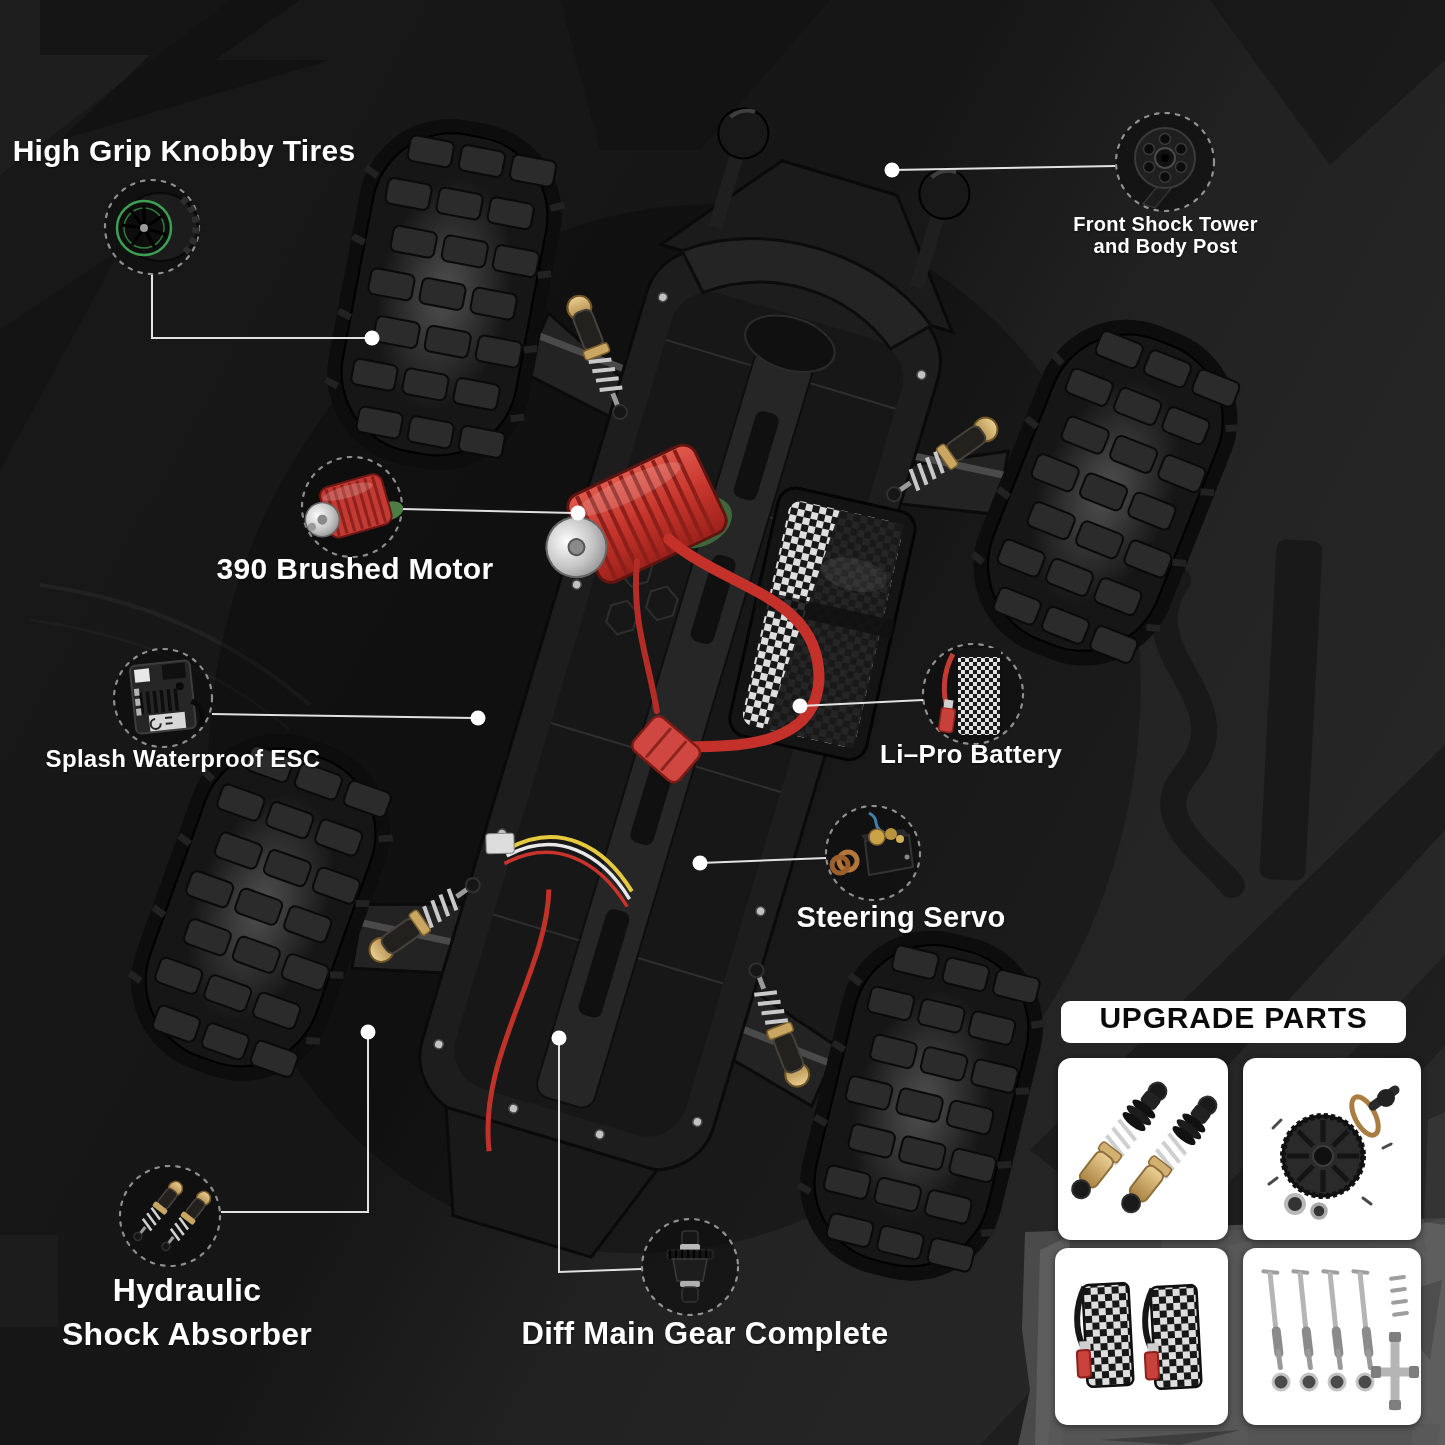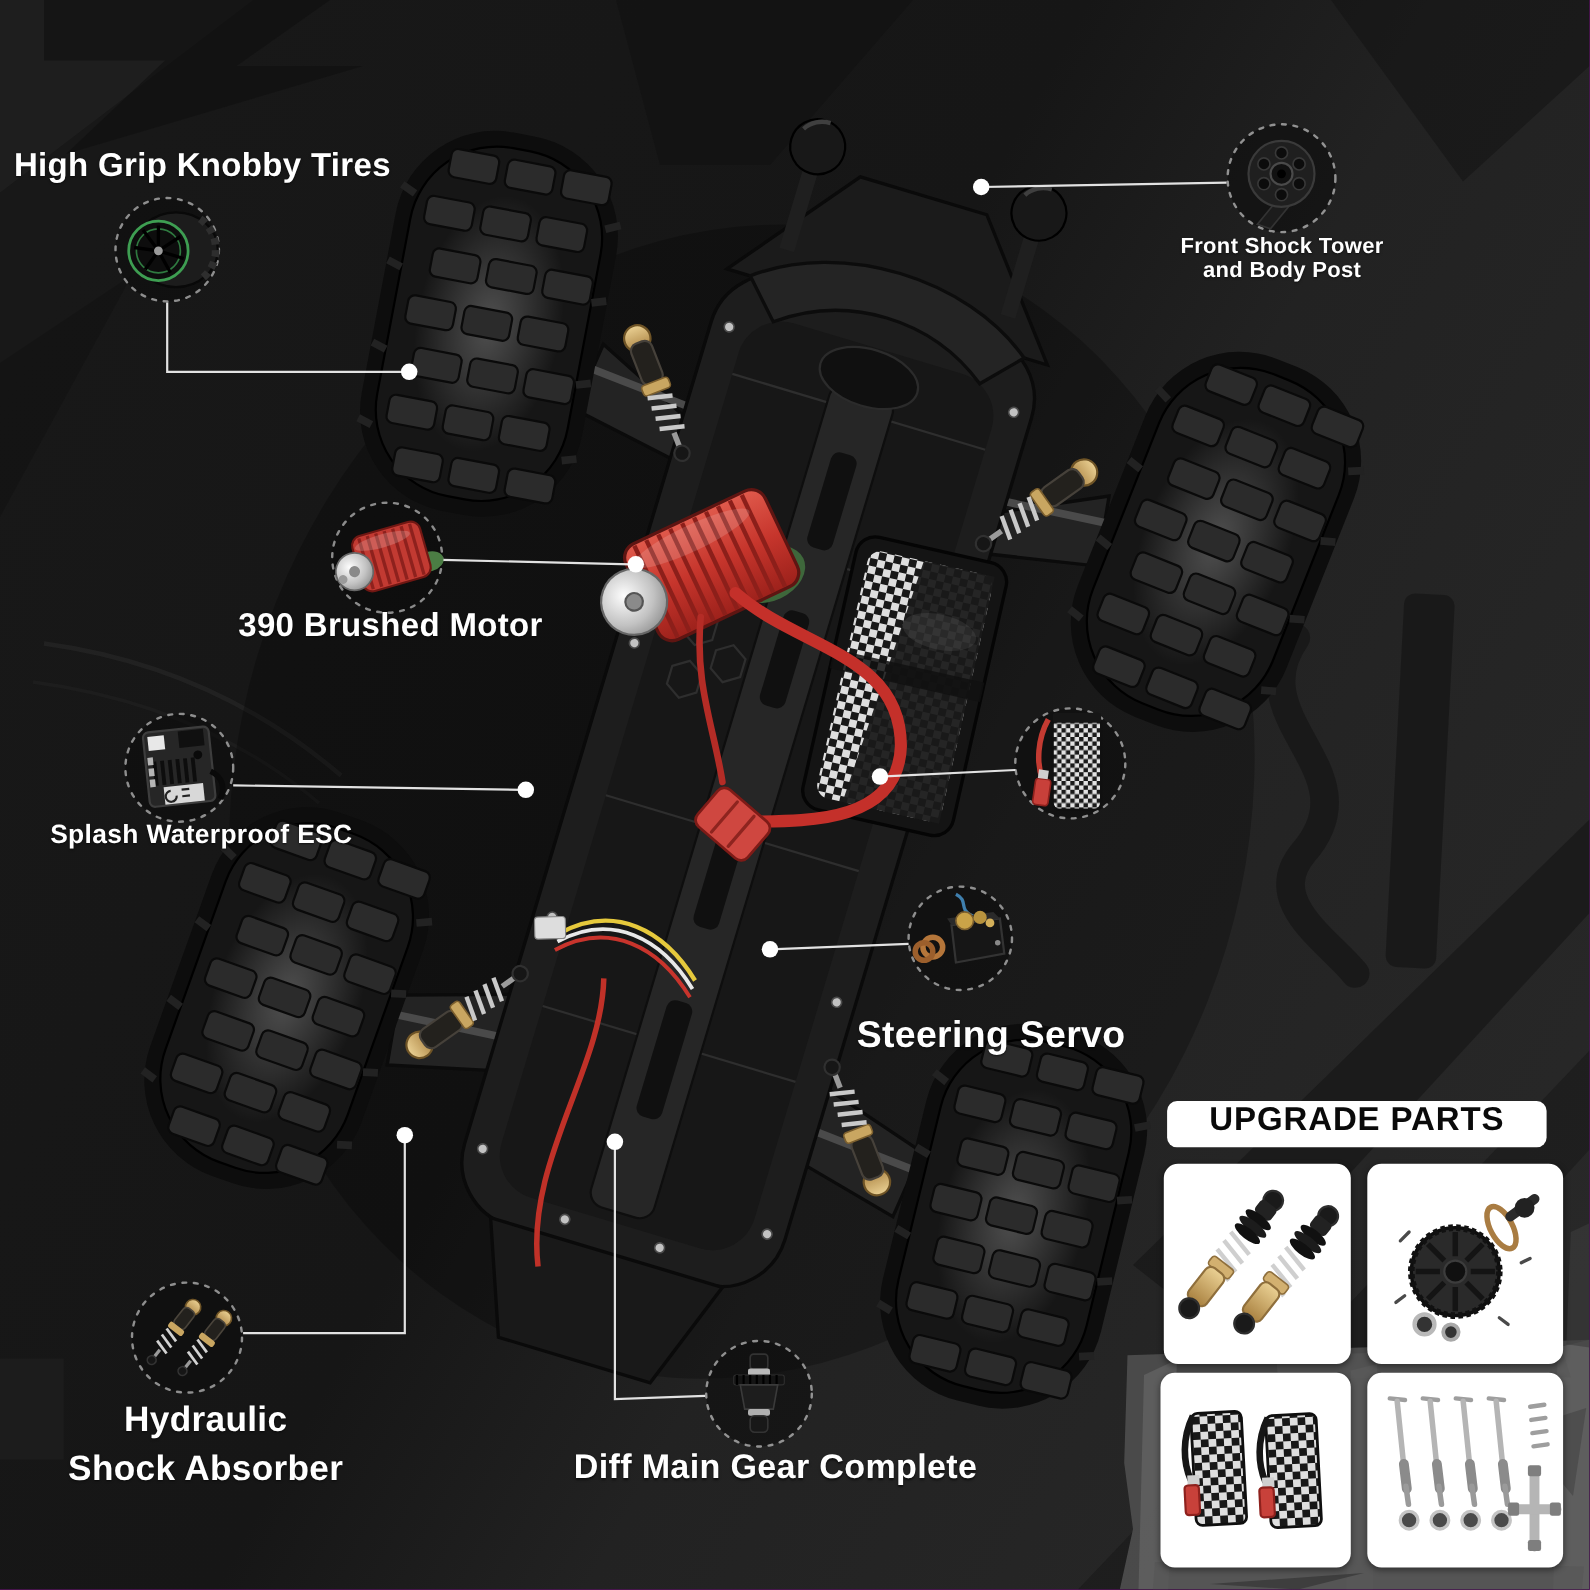--- a/index.html
+++ b/index.html
@@ -1,32 +1,32 @@
 <!DOCTYPE html>
 <html><head>
 <meta charset="utf-8">
 <style>
   html,body{margin:0;padding:0;background:#0c0c0c;}
   .stage{
     position:relative;width:1445px;height:1445px;overflow:hidden;
-    background:#a21caf;
+    background:#701a75;
     font-family:"Liberation Sans",sans-serif;
   }
   .stage svg.base{position:absolute;left:0;top:0;}
   .label{
     position:absolute;color:#fff;font-weight:700;text-align:center;
     letter-spacing:.3px;line-height:1.15;
     text-shadow:0 1px 2px rgba(0,0,0,.6);
   }
   .lbl-tires{left:8px;top:134px;width:352px;font-size:30px;}
   .lbl-tower{left:1008px;top:214px;width:315px;font-size:20px;line-height:1.08;}
   .lbl-motor{left:175px;top:552px;width:360px;font-size:30px;}
   .lbl-esc{left:2px;top:745px;width:362px;font-size:24px;}
   .lbl-battery{left:818px;top:740px;width:306px;font-size:26px;line-height:1.1;}
-  .lbl-servo{left:748px;top:901px;width:306px;font-size:34px;margin-top:21px;}
+  .lbl-servo{left:748px;top:901px;width:306px;font-size:29px;}
   .lbl-shock{left:10px;top:1268px;width:354px;font-size:32px;line-height:1.38;}
   .lbl-diff{left:505px;top:1316px;width:400px;font-size:31px;}
   .upgrade-header{
     position:absolute;left:1061px;top:1001px;width:345px;height:42px;
     background:#fff;border-radius:9px;color:#0a0a0a;
     font-size:30px;font-weight:900;letter-spacing:.8px;
     display:flex;align-items:flex-start;justify-content:center;
   }
   .tile{
     position:absolute;background:#fff;border-radius:13px;
@@ -463,20 +463,21 @@
 
   <div class="label lbl-motor">
     <span>390 Brushed Motor</span>
   </div>
 
   <div class="label lbl-esc">
     <span>Splash Waterproof ESC</span>
   </div>
 
   <div class="label lbl-battery">
+    <div>Li–Pro Battery</div>
   </div>
 
   <div class="label lbl-servo">
     <span>Steering Servo</span>
   </div>
 
   <div class="label lbl-shock">
     <div>Hydraulic</div>
     <div>Shock Absorber</div>
   </div>

